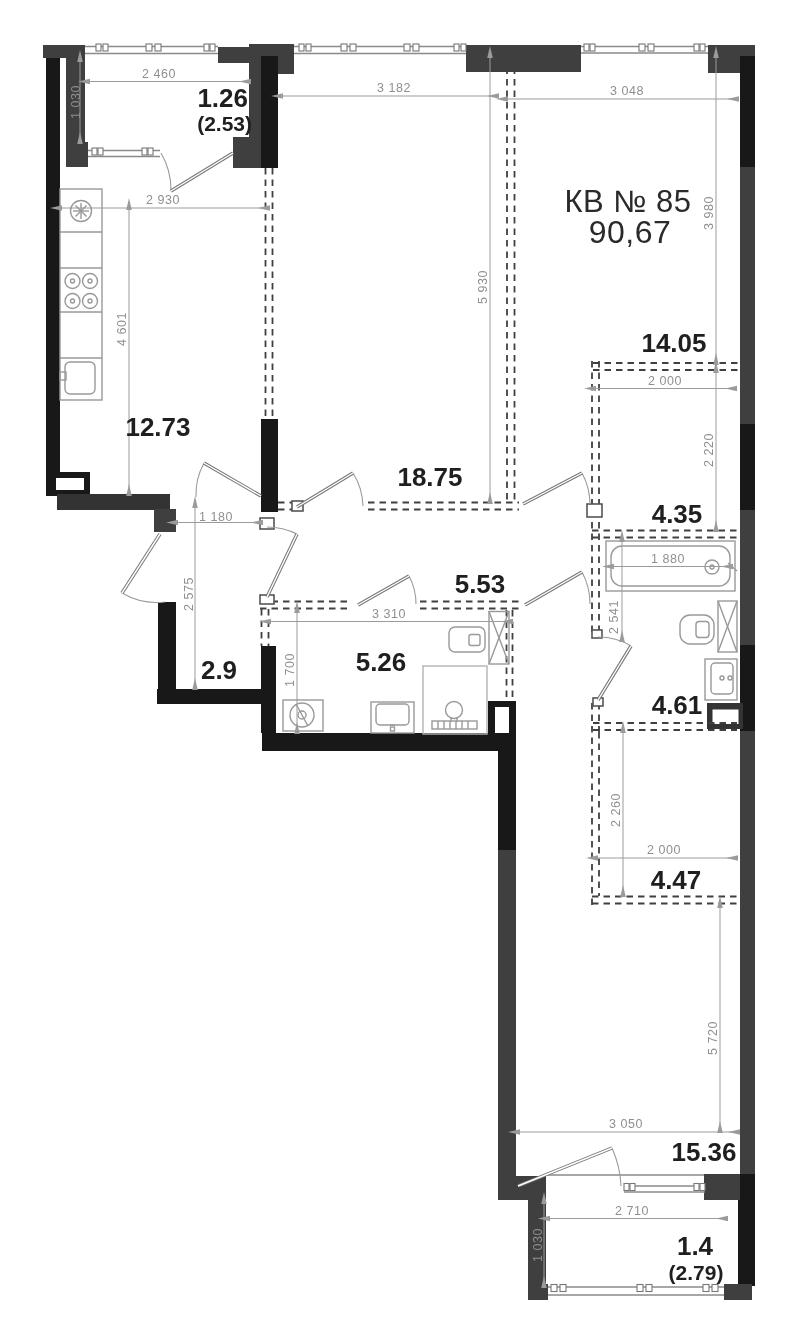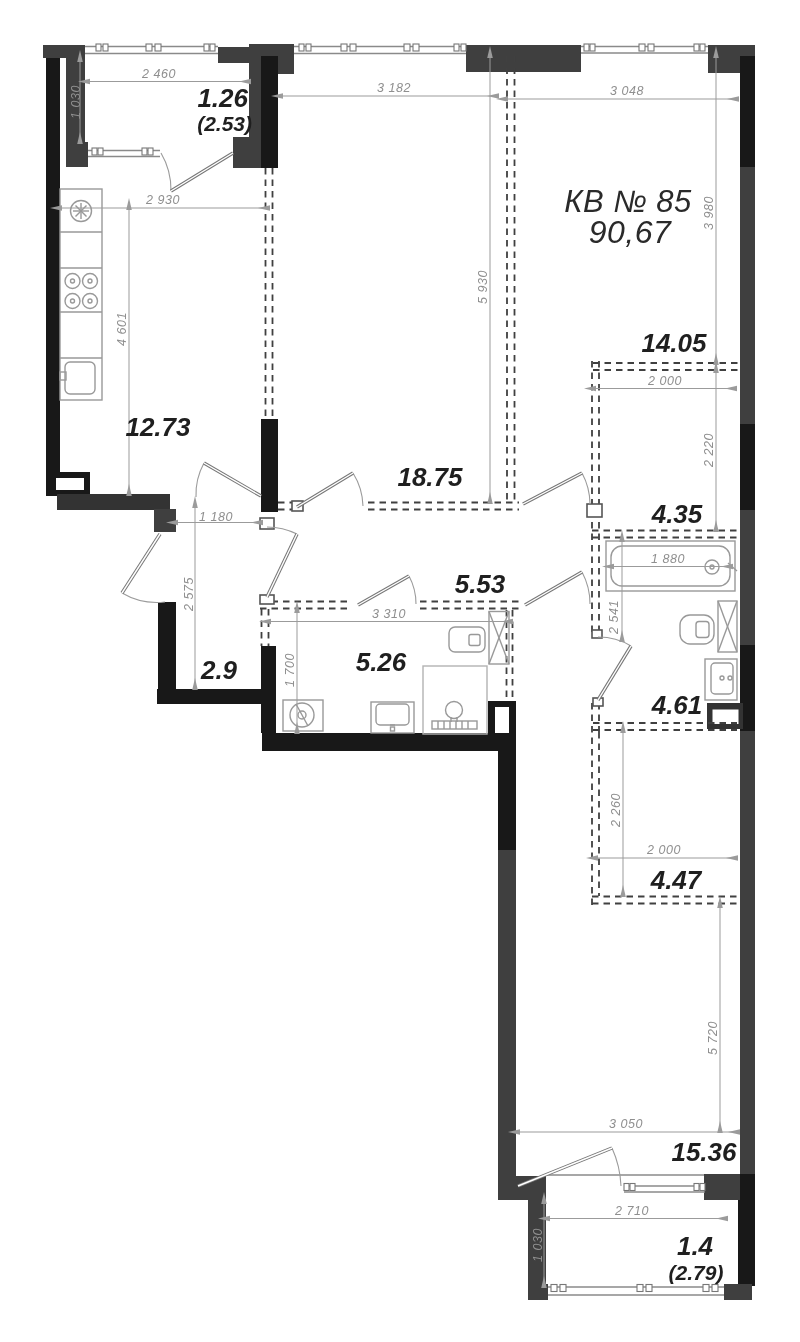--- a/index.html
+++ b/index.html
@@ -1,16 +1,16 @@
 <!DOCTYPE html>
 <html><head>
 <meta charset="utf-8">
 <style>
 html,body{margin:0;padding:0;background:#fff;}
-#plan{width:800px;height:1342px;position:relative;font-family:"Liberation Sans",sans-serif;font-style:italic;}
+#plan{width:800px;height:1342px;position:relative;font-family:"Liberation Sans",sans-serif;}
 text{font-family:"Liberation Sans",sans-serif;}
 .dim{fill:#8f8f8f;font-size:12.5px;letter-spacing:0.5px;}
 .room{fill:#1f1f1f;font-size:26px;font-weight:700;letter-spacing:0px;}
 .room2{fill:#1f1f1f;font-size:21px;font-weight:700;}
 .dl{stroke:#9b9b9b;stroke-width:1;fill:none;}
 .win{stroke:#8a8a8a;stroke-width:1.3;fill:none;}
 .leaf{stroke:#777;stroke-width:3.4;fill:none;}
 .leafw{stroke:#fff;stroke-width:1.4;fill:none;}
 .arc{stroke:#9b9b9b;stroke-width:1.1;fill:none;}
 .fix{stroke:#999;stroke-width:1.4;fill:none;}

